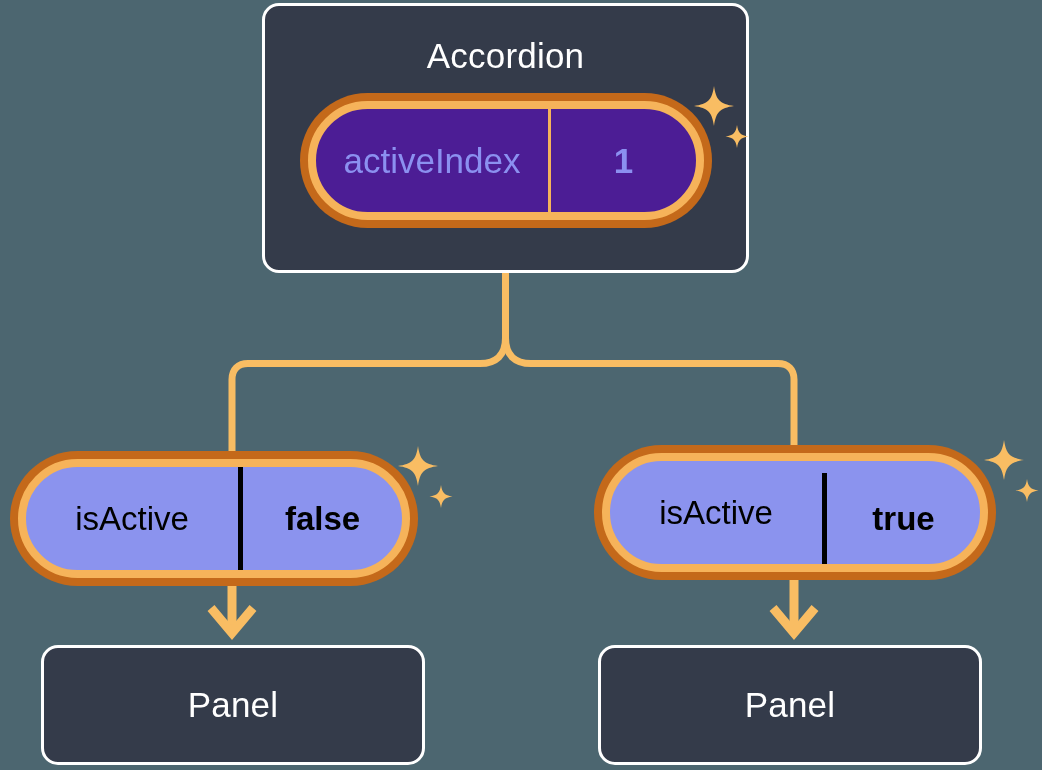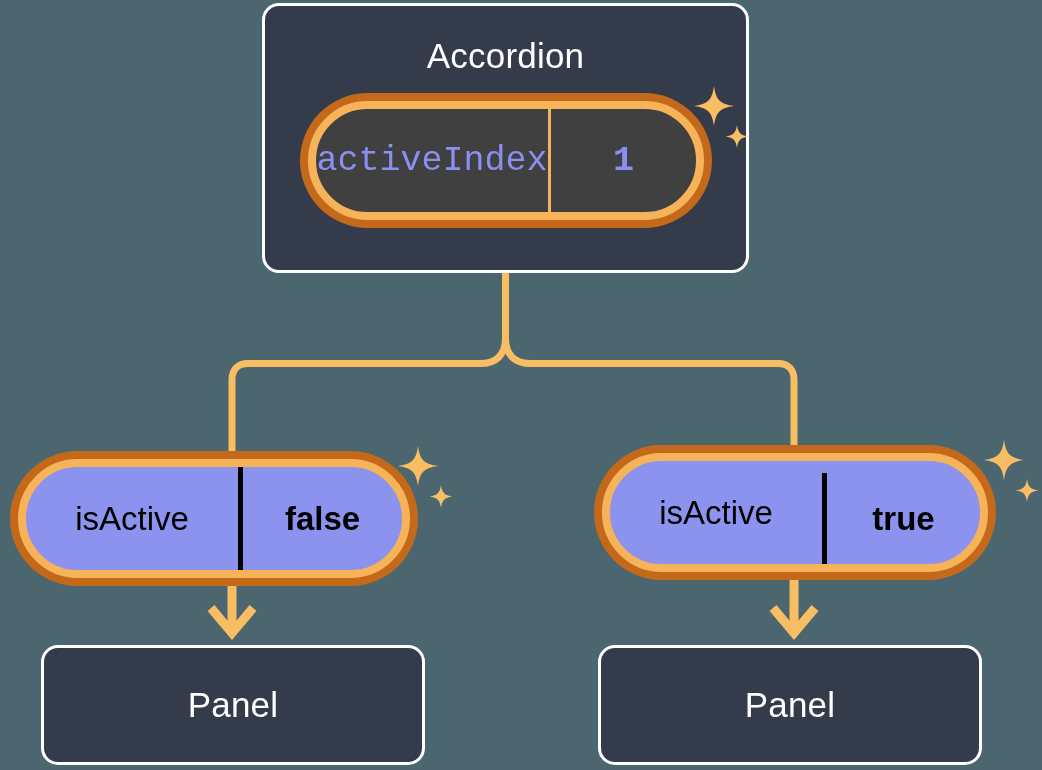--- a/index.html
+++ b/index.html
@@ -88,22 +88,21 @@
   }
   .pill-key  { font-weight: 400; }
   .pill-val  { font-weight: 700; }
 
   
   #pill-activeindex {
     left: 308px;
     top: 101px;
     width: 396px;
     height: 119px;
-    background: #404040;
-    font-family: Liberation Mono, monospace;
+    background: #4c1d95;
   }
   #pill-activeindex .pill-cell { color: #8b90f0; font-size: 35px; }
   #pill-activeindex .pill-key { width: 232px; }
   #pill-activeindex .pill-val { width: 148px; border-left: 3px solid #f6b35a; }
 
   
   .pill-purple {
     background: #8b93ee;
     height: 119px;
   }

